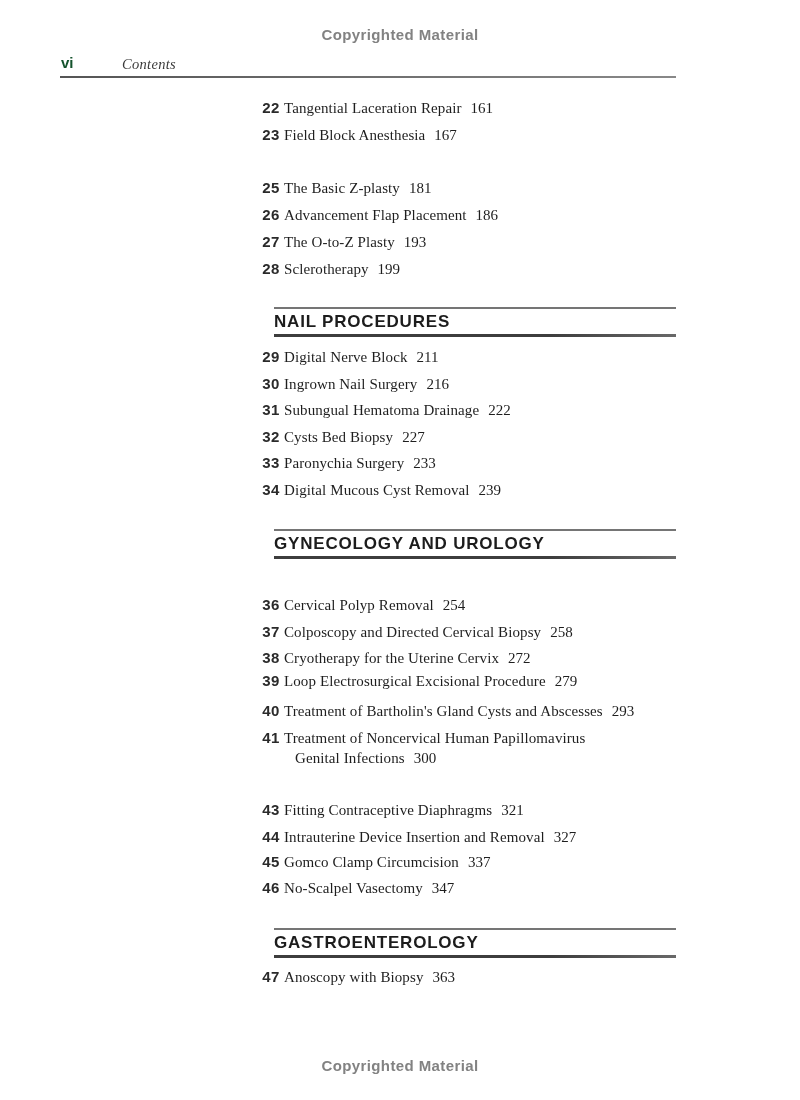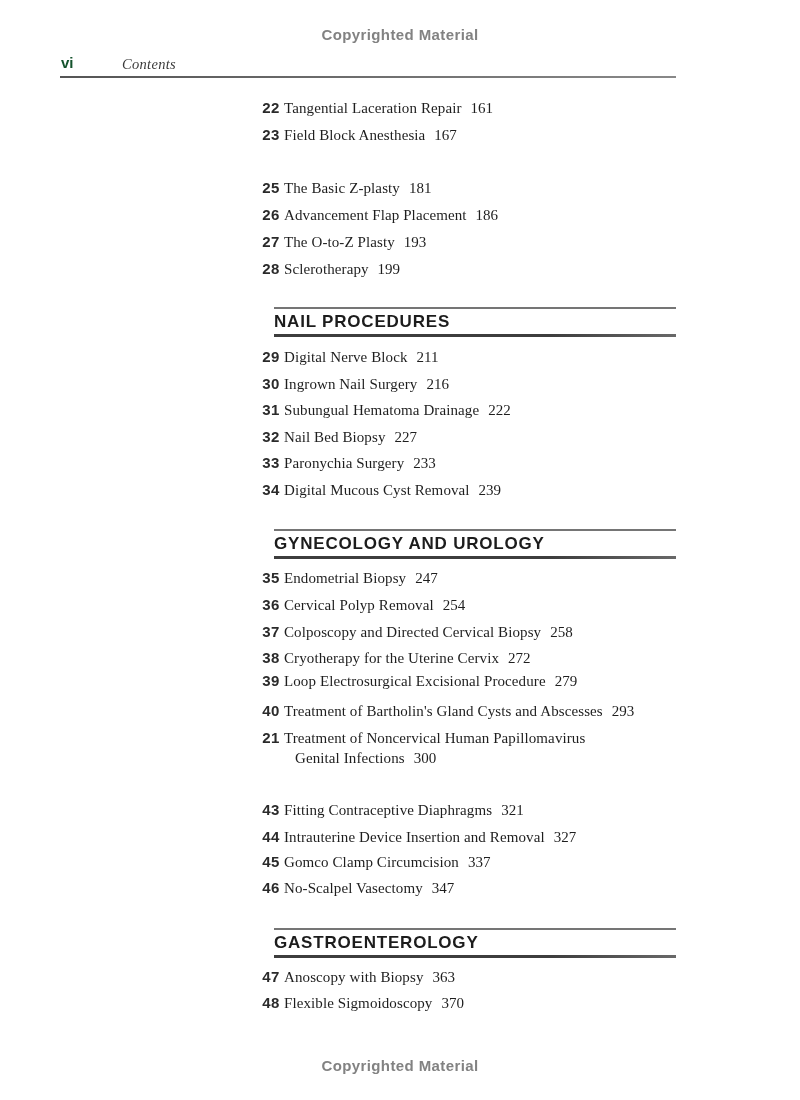--- a/index.html
+++ b/index.html
@@ -77,47 +77,45 @@
 
   <div class="section-heading" style="top:307px">
     <div class="rule-top"></div>
     <div class="title">NAIL PROCEDURES</div>
     <div class="rule-bottom"></div>
   </div>
 
   <div class="entry" style="top:347px"><span class="num">29</span><span class="title">Digital Nerve Block</span><span class="pg">211</span></div>
   <div class="entry" style="top:374px"><span class="num">30</span><span class="title">Ingrown Nail Surgery</span><span class="pg">216</span></div>
   <div class="entry" style="top:400px"><span class="num">31</span><span class="title">Subungual Hematoma Drainage</span><span class="pg">222</span></div>
-  <div class="entry" style="top:427px"><span class="num">32</span><span class="title">Nail Bed Biopsy</span><span class="pg">227</span></div>
+  <div class="entry" style="top:427px"><span class="num">32</span><span class="title">Cysts Bed Biopsy</span><span class="pg">227</span></div>
   <div class="entry" style="top:453px"><span class="num">33</span><span class="title">Paronychia Surgery</span><span class="pg">233</span></div>
   <div class="entry" style="top:480px"><span class="num">34</span><span class="title">Digital Mucous Cyst Removal</span><span class="pg">239</span></div>
 
   <div class="section-heading" style="top:529px">
     <div class="rule-top"></div>
     <div class="title">GYNECOLOGY AND UROLOGY</div>
     <div class="rule-bottom"></div>
   </div>
 
-  <div class="entry" style="top:568px"><span class="num">35</span><span class="title">Endometrial Biopsy</span><span class="pg">247</span></div>
   <div class="entry" style="top:595px"><span class="num">36</span><span class="title">Cervical Polyp Removal</span><span class="pg">254</span></div>
   <div class="entry" style="top:622px"><span class="num">37</span><span class="title">Colposcopy and Directed Cervical Biopsy</span><span class="pg">258</span></div>
   <div class="entry" style="top:648px"><span class="num">38</span><span class="title">Cryotherapy for the Uterine Cervix</span><span class="pg">272</span></div>
   <div class="entry" style="top:671px"><span class="num">39</span><span class="title">Loop Electrosurgical Excisional Procedure</span><span class="pg">279</span></div>
   <div class="entry" style="top:701px"><span class="num">40</span><span class="title">Treatment of Bartholin's Gland Cysts and Abscesses</span><span class="pg">293</span></div>
-  <div class="entry" style="top:728px"><span class="num">21</span><span class="title">Treatment of Noncervical Human Papillomavirus</span></div>
+  <div class="entry" style="top:728px"><span class="num">41</span><span class="title">Treatment of Noncervical Human Papillomavirus</span></div>
   <div class="entry cont" style="top:748px"><span class="title">Genital Infections</span><span class="pg">300</span></div>
   <div class="entry" style="top:800px"><span class="num">43</span><span class="title">Fitting Contraceptive Diaphragms</span><span class="pg">321</span></div>
   <div class="entry" style="top:827px"><span class="num">44</span><span class="title">Intrauterine Device Insertion and Removal</span><span class="pg">327</span></div>
   <div class="entry" style="top:852px"><span class="num">45</span><span class="title">Gomco Clamp Circumcision</span><span class="pg">337</span></div>
   <div class="entry" style="top:878px"><span class="num">46</span><span class="title">No-Scalpel Vasectomy</span><span class="pg">347</span></div>
 
   <div class="section-heading" style="top:928px">
     <div class="rule-top"></div>
     <div class="title">GASTROENTEROLOGY</div>
     <div class="rule-bottom"></div>
   </div>
 
   <div class="entry" style="top:967px"><span class="num">47</span><span class="title">Anoscopy with Biopsy</span><span class="pg">363</span></div>
-  <div class="entry" style="top:993px"><span class="num">48</span><span class="title">Flexible Sigmoidoscopy</span><span class="pg">370</span></div>
 
   <div class="copyright bottom">Copyrighted Material</div>
 
 </div>
 
 </body></html>

